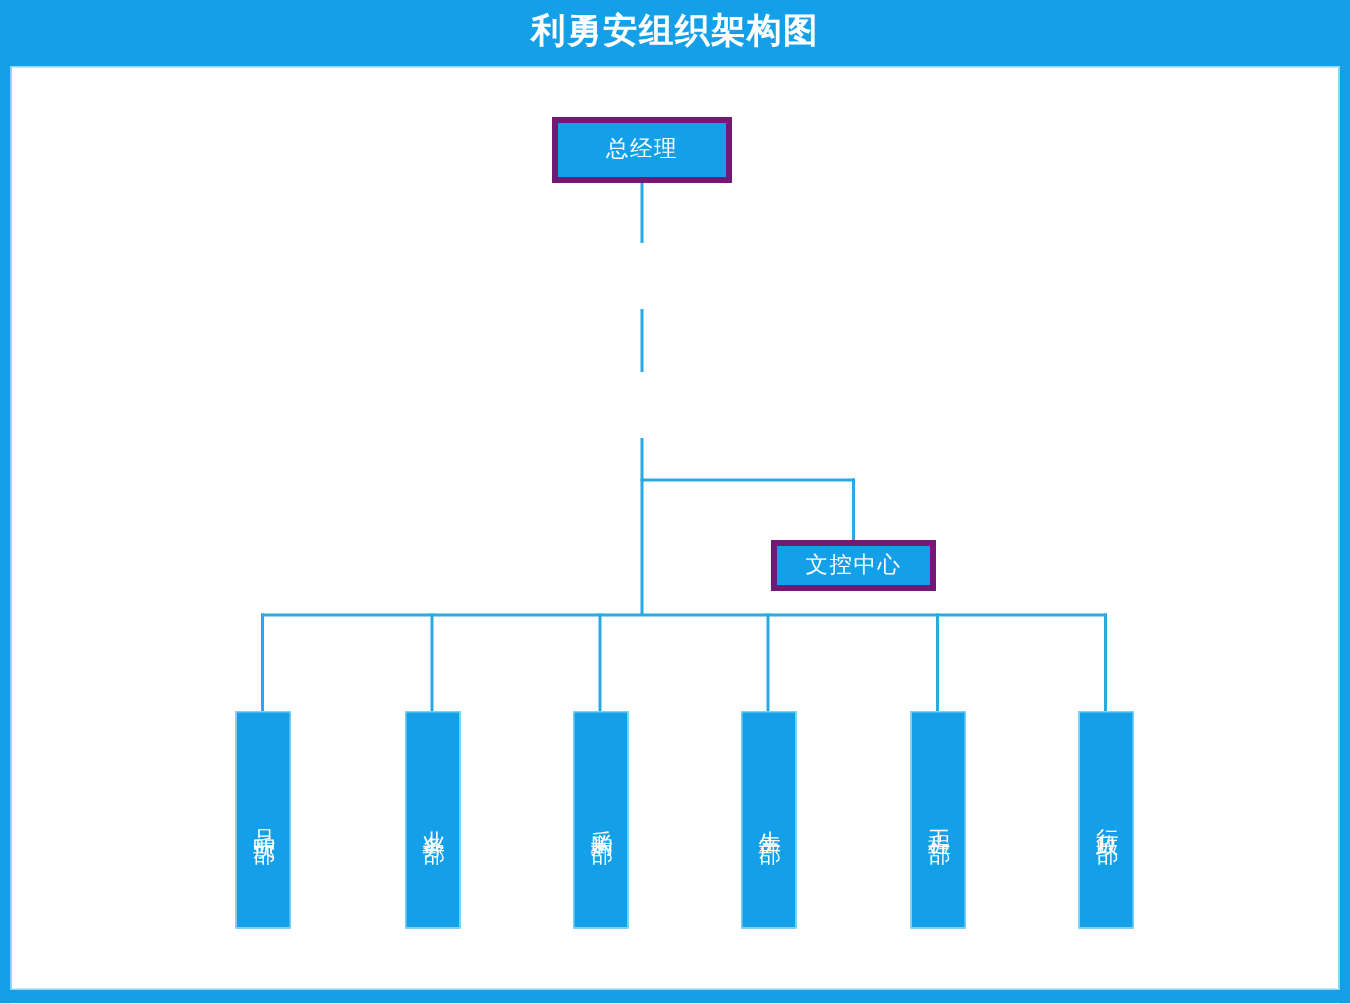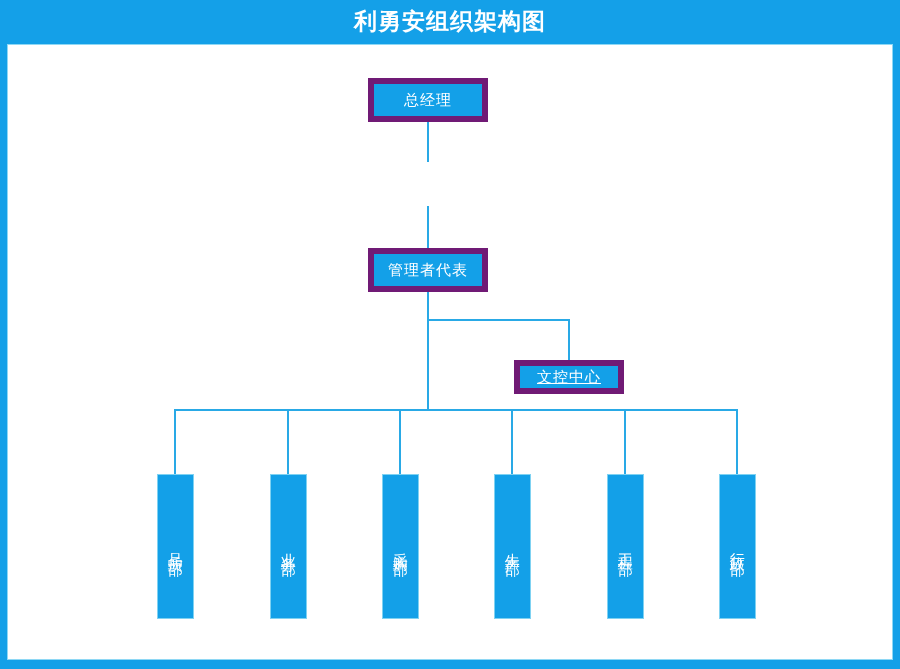--- a/index.html
+++ b/index.html
@@ -60,20 +60,21 @@
     position: absolute;
     left: 0; top: 0;
     width: 900px; height: 44px;
     line-height: 42px;
     text-align: center;
     color: #ffffff;
     font-size: 23px;
     font-weight: bold;
     letter-spacing: 1px;
     white-space: nowrap;
+    font-family: Liberation Serif, serif;
   }
 
   
   .canvas {
     position: absolute;
     left: 0; top: 0;
     width: 900px;
     height: 669px;
   }
 
@@ -87,21 +88,21 @@
     align-items: center;
     justify-content: center;
     text-align: center;
     font-size: 15px;
     line-height: 1.15;
     letter-spacing: 1px;
     white-space: nowrap;
     z-index: 3;
   }
   .node.top-level {
-    border: 6px solid #701a75;
+    border: 4px solid #701a75;
   }
 
   
   .node.vertical {
     writing-mode: vertical-rl;
     text-orientation: upright;
     letter-spacing: 4px;
     font-size: 15px;
     border: 1px solid #7fd2f2;
   }
@@ -149,23 +150,22 @@
     <div class="line-v" style="left:174px; top:409px; height:66px;"></div>
     <div class="line-v" style="left:287px; top:409px; height:66px;"></div>
     <div class="line-v" style="left:399px; top:409px; height:66px;"></div>
     <div class="line-v" style="left:511px; top:409px; height:66px;"></div>
     <div class="line-v" style="left:624px; top:409px; height:66px;"></div>
     <div class="line-v" style="left:736px; top:409px; height:66px;"></div>
 
     <div class="node top-level" style="left:368px; top:78px; width:120px; height:44px;">总经理</div>
 
 
-    <div class="node top-level" style="left:368px; top:248px; width:120px; height:44px;">管理者代表</div>
 
-    <div class="node top-level" style="left:514px; top:360px; width:110px; height:34px;text-decoration:underline;">文控中心</div>
+    <div class="node top-level" style="left:514px; top:360px; width:110px; height:34px;">文控中心</div>
 
     <div class="node vertical" style="left:157px; top:474px; width:37px; height:145px;">品质部</div>
 
     <div class="node vertical" style="left:270px; top:474px; width:37px; height:145px;">业务部</div>
 
     <div class="node vertical" style="left:382px; top:474px; width:37px; height:145px;">采购部</div>
 
     <div class="node vertical" style="left:494px; top:474px; width:37px; height:145px;">生产部</div>
 
     <div class="node vertical" style="left:607px; top:474px; width:37px; height:145px;">工程部</div>

